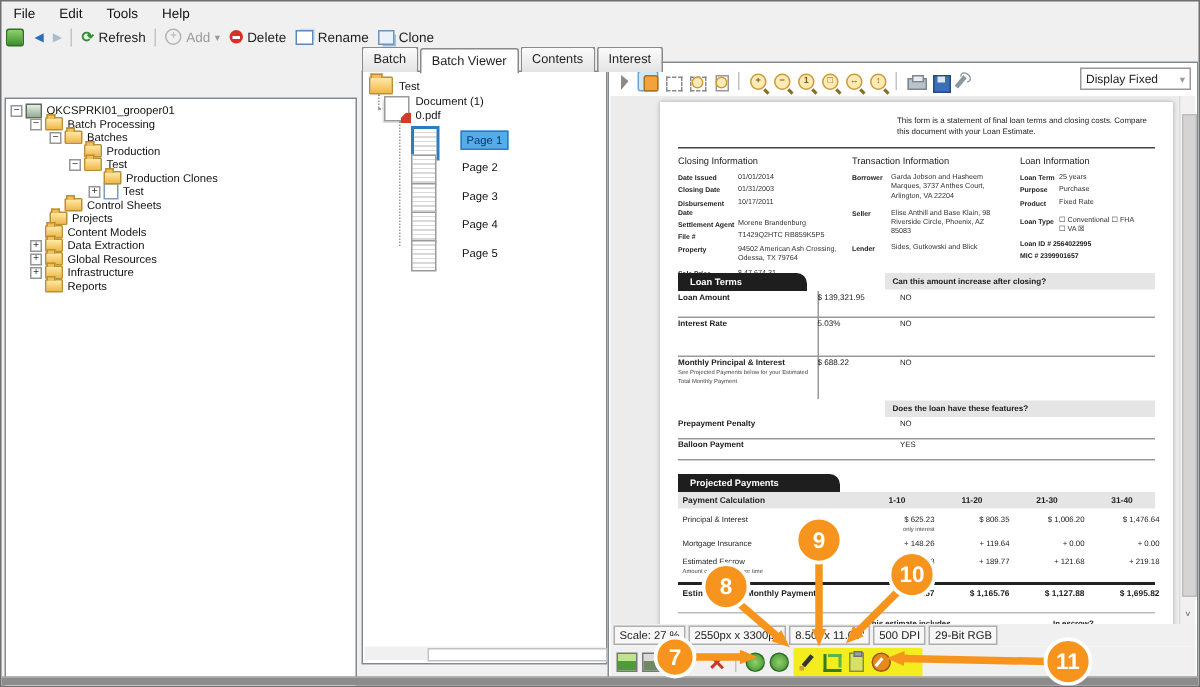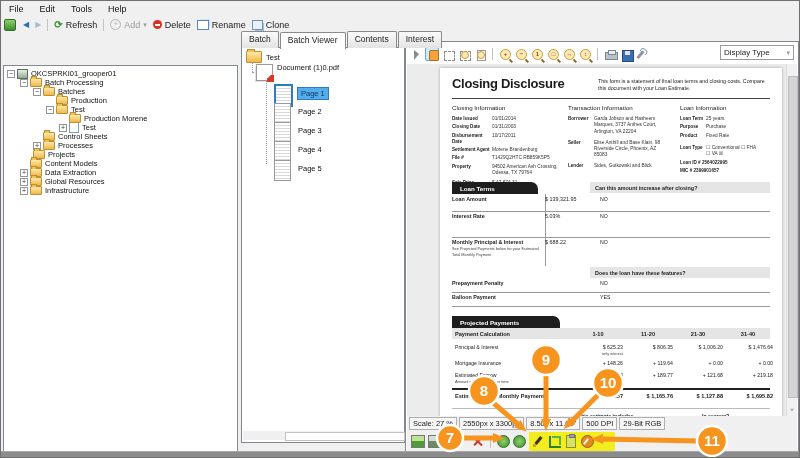--- a/index.html
+++ b/index.html
@@ -37,22 +37,22 @@
   .tab{padding:2px 7px 2px;border:1px solid #8a8a8a;border-bottom:none;background:linear-gradient(#fbfbfb,#e3e3e3);margin-right:1px;border-radius:2px 2px 0 0;color:#222;}
   .tab.active{background:#fff;padding-bottom:4px;position:relative;top:1px;}
   
   .mpanel{position:absolute;left:240px;top:46px;width:164px;height:396px;background:#fff;border:1px solid #828790;box-sizing:border-box;font-size:7.5px;color:#111;}
   .bt-folder{position:absolute;left:4px;top:3px;display:flex;align-items:center;gap:4px;}
   .bfold{width:14px;height:10px;background:linear-gradient(#ffe9a8,#f0b84a);border:1px solid #bb8f33;border-radius:1px;position:relative;}
   .bfold::before{content:"";position:absolute;top:-3px;left:0;width:6px;height:2px;background:#f2c052;border:1px solid #bb8f33;border-bottom:none;}
   .bt-doc{position:absolute;left:14px;top:16px;display:flex;gap:4px;}
   .docstack{width:15px;height:15px;background:#fff;border:1px solid #9a9a9a;box-shadow:-2px 2px 0 -1px #e0e0e0;position:relative;}
   .docstack::after{content:"";position:absolute;right:-2px;bottom:-2px;width:7px;height:7px;background:#d43a2a;clip-path:polygon(0 55%,55% 0,100% 0,100% 100%,0 100%);}
-  .doclbls{display:flex;flex-direction:row;line-height:1.15;}
-  .pgrow{position:absolute;display:flex;align-items:flex-start;gap:4px;}
+  .doclbls{display:flex;flex-direction:column;line-height:1.15;}
+  .pgrow{position:absolute;display:flex;align-items:flex-start;gap:14px;}
   .thumb{width:15px;height:19px;background:#fff;border:1px solid #9a9a9a;background-image:repeating-linear-gradient(#fff 0 2px,#d9d9d9 2px 3px);}
   .thumb.sel{border:2px solid #2b7cc0;}
   .pglbl{font-size:7.5px;padding:1px 3px;margin-top:3px;}
   .pglbl.sel{background:#55aceb;border:1px solid #2b7cc0;color:#06335c;}
   .dots-v{position:absolute;border-left:1px dotted #9a9a9a;width:0;}
   .dots-h{position:absolute;border-top:1px dotted #9a9a9a;height:0;}
   
   .vpanel{position:absolute;left:404px;top:40px;width:394px;height:412px;background:#fff;border:1px solid #828790;box-sizing:border-box;}
   .vtoolbar{position:absolute;left:3px;top:3px;height:17px;display:flex;align-items:center;gap:2px;}
   .vt{width:14px;height:14px;flex:none;position:relative;border:1px solid transparent;box-sizing:border-box;}
@@ -191,37 +191,32 @@
       <span>Production</span>
     </div>
     <div class="trow" style="padding-left:42px">
       <span class="exp">−</span>
       <span class="fold"></span>
       <span>Test</span>
     </div>
     <div class="trow" style="padding-left:55px">
       <span class="exp none"></span>
       <span class="fold"></span>
-      <span>Production Morene</span>
+      <span>Production Clones</span>
     </div>
     <div class="trow" style="padding-left:55px">
       <span class="exp">+</span>
       <span class="dicn"></span>
       <span>Test</span>
     </div>
     <div class="trow" style="padding-left:29px">
       <span class="exp none"></span>
       <span class="fold"></span>
       <span>Control Sheets</span>
     </div>
-    <div class="trow" style="padding-left:29px">
-      <span class="exp">+</span>
-      <span class="fold"></span>
-      <span>Processes</span>
-    </div>
     <div class="trow" style="padding-left:19px">
       <span class="exp none"></span>
       <span class="fold"></span>
       <span>Projects</span>
     </div>
     <div class="trow" style="padding-left:16px">
       <span class="exp none"></span>
       <span class="fold"></span>
       <span>Content Models</span>
     </div>
@@ -232,20 +227,25 @@
     </div>
     <div class="trow" style="padding-left:16px">
       <span class="exp">+</span>
       <span class="fold"></span>
       <span>Global Resources</span>
     </div>
     <div class="trow" style="padding-left:16px">
       <span class="exp">+</span>
       <span class="fold"></span>
       <span>Infrastructure</span>
+    </div>
+    <div class="trow" style="padding-left:16px">
+      <span class="exp none"></span>
+      <span class="fold"></span>
+      <span>Reports</span>
     </div>
   </div>
 
   <div class="tabs">
     <span class="tab">Batch</span>
     <span class="tab active">Batch Viewer</span>
     <span class="tab">Contents</span>
     <span class="tab">Interest</span>
   </div>
 
@@ -332,27 +332,26 @@
           <span class="prt"></span>
         </span>
       <span class="vt">
           <span class="sav"></span>
         </span>
       <span class="vt">
           <span class="wrench"></span>
         </span>
     </div>
     <div class="display-select">
-      <span>Display Type</span>
+      <span>Display Fixed</span>
       <span class="ddgly">▾</span>
     </div>
 
     <div class="canvas">
       <div class="page">
-        <div class="f-title">Closing Disclosure</div>
         <div class="f-intro">This form is a statement of final loan terms and closing costs. Compare this document with your Loan Estimate.</div>
         <div class="hline" style="left:12px;width:318px;top:30px"></div>
 
         <div class="col c1" style="left:12px;top:36px;width:108px">
           <h4>Closing  Information</h4>
           <div class="kv">
               <b>Date Issued</b>
               <span>01/01/2014</span>
             </div>
           <div class="kv">

